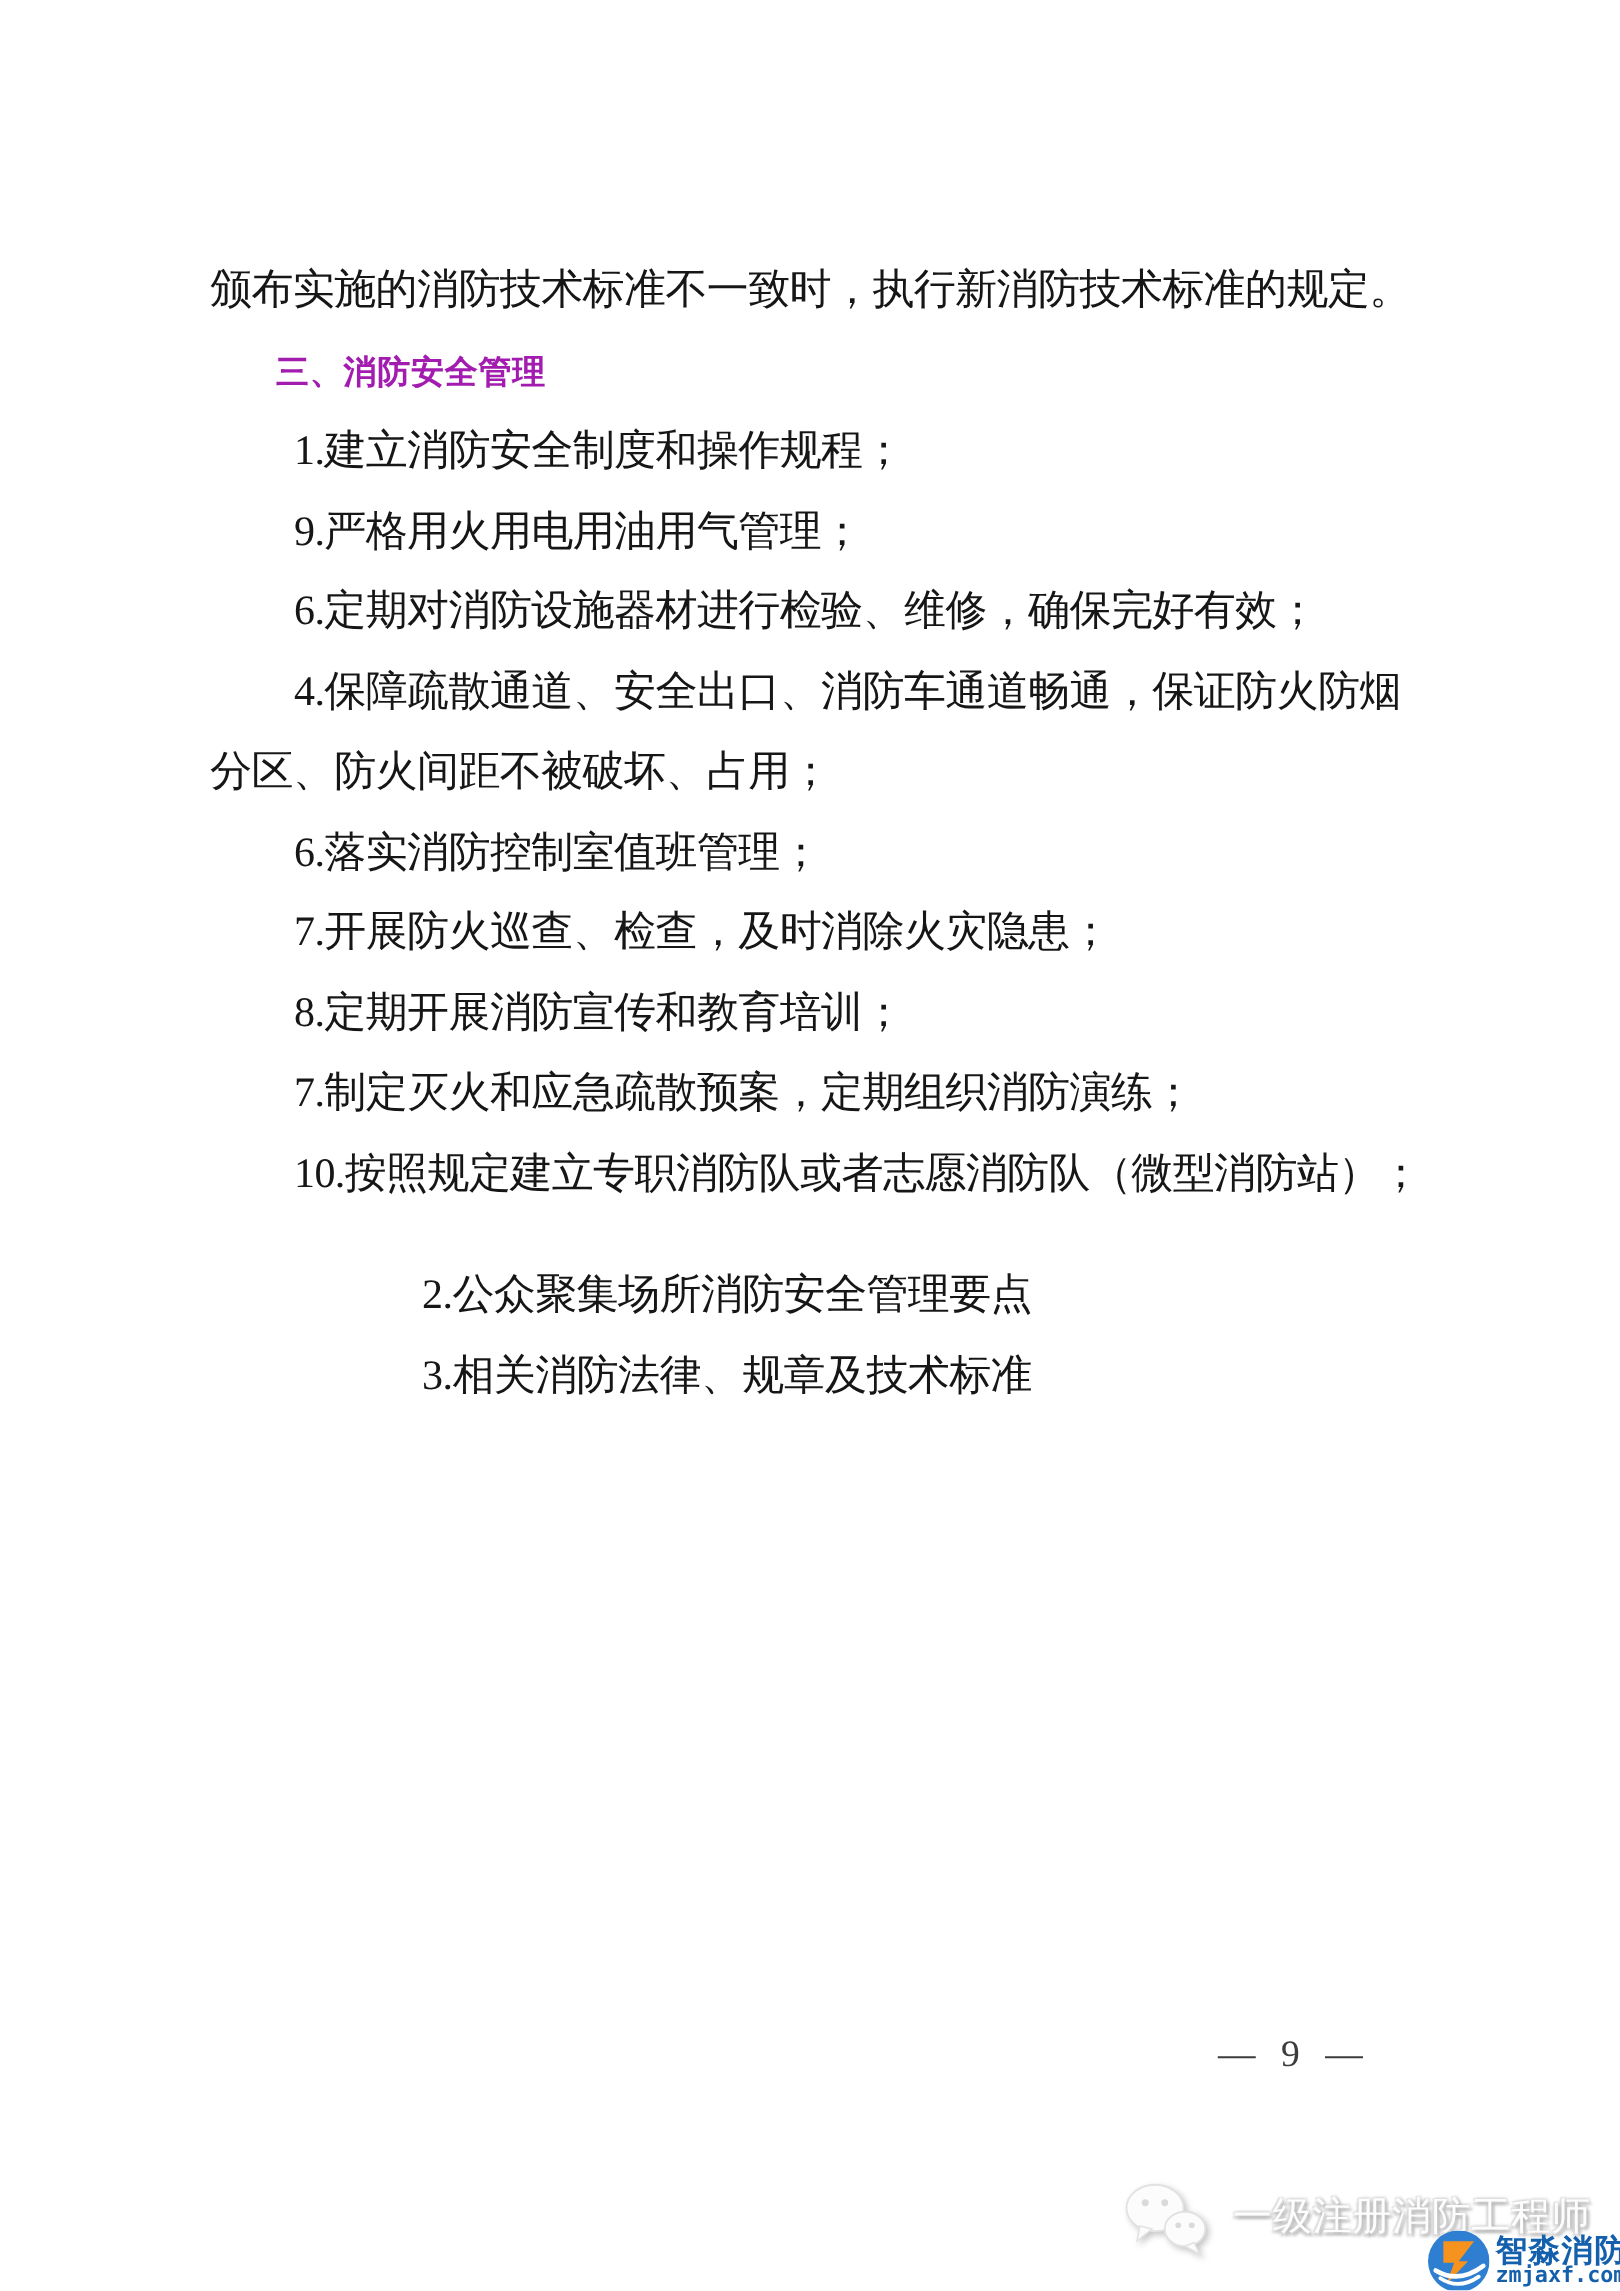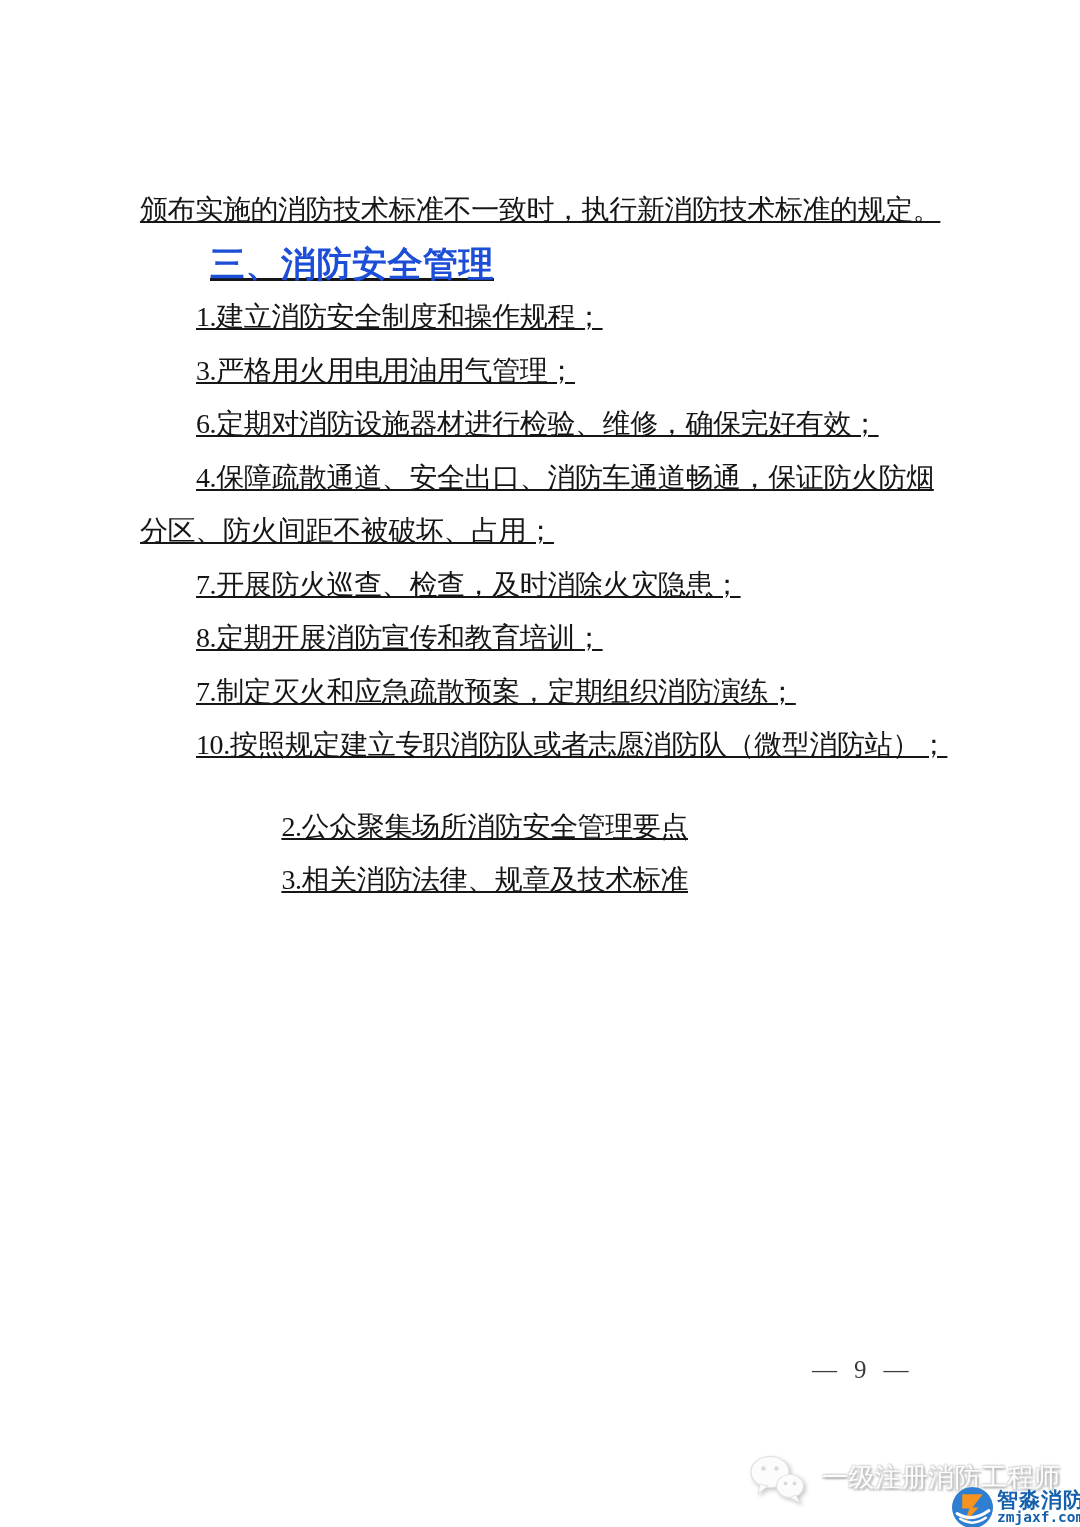--- a/index.html
+++ b/index.html
@@ -8,41 +8,40 @@
     position: relative;
     width: 1080px;
     height: 1527px;
     background: #ffffff;
     overflow: hidden;
     font-family: "Liberation Serif", "DejaVu Serif", serif;
   }
   .content {
     position: absolute;
     left: 140px;
-    top: 183px;
+    top: 167px;
     width: 810px;
     color: #161616;
-    text-decoration: underline;
   }
   .para {
     font-size: 28px;
     line-height: 53.5px;
     letter-spacing: -0.4px;
     white-space: pre-line;
     text-align: left;
   }
   .indent { text-indent: 2em; }
   .heading {
     font-family: "Liberation Sans", "DejaVu Sans", sans-serif;
     font-weight: 700;
-    font-size: 35px;
+    font-size: 22px;
     line-height: 53.5px;
     letter-spacing: 0.5px;
     text-indent: 2em;
-    color: #1d4ed8;
+    color: #a21caf;
   }
   .attachments { margin-top: 28px; }
   .attach-first { display: block; }
   .attach-cont { margin-left: calc(2em + 3.05em); }
   .page-number {
     position: absolute;
     left: 812px;
     top: 1356px;
     display: flex;
     align-items: center;
@@ -103,24 +102,25 @@
 </head>
 <body>
 
 <div class="page">
 
   <div class="content">
     <p class="para">颁布实施的消防技术标准不一致时，执行新消防技术标准的规定。</p>
     <p class="heading">三、消防安全管理</p>
 
     <p class="para indent">1.建立消防安全制度和操作规程；</p>
-    <p class="para indent">3.严格用火用电用油用气管理；</p>
+    <p class="para indent">9.严格用火用电用油用气管理；</p>
     <p class="para indent">6.定期对消防设施器材进行检验、维修，确保完好有效；</p>
     <p class="para indent">4.保障疏散通道、安全出口、消防车通道畅通，保证防火防烟
 分区、防火间距不被破坏、占用；</p>
+    <p class="para indent">6.落实消防控制室值班管理；</p>
     <p class="para indent">7.开展防火巡查、检查，及时消除火灾隐患；</p>
     <p class="para indent">8.定期开展消防宣传和教育培训；</p>
     <p class="para indent">7.制定灭火和应急疏散预案，定期组织消防演练；</p>
     <p class="para indent">10.按照规定建立专职消防队或者志愿消防队（微型消防站）；</p>
 
     <div class="attachments">
       <p class="para attach-cont">2.公众聚集场所消防安全管理要点</p>
       <p class="para attach-cont">3.相关消防法律、规章及技术标准</p>
     </div>
   </div>

